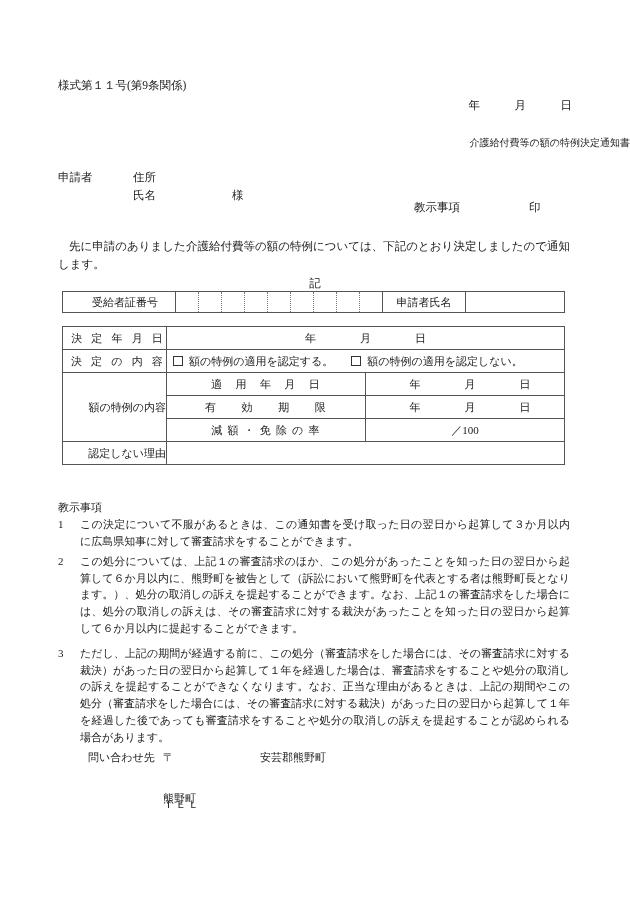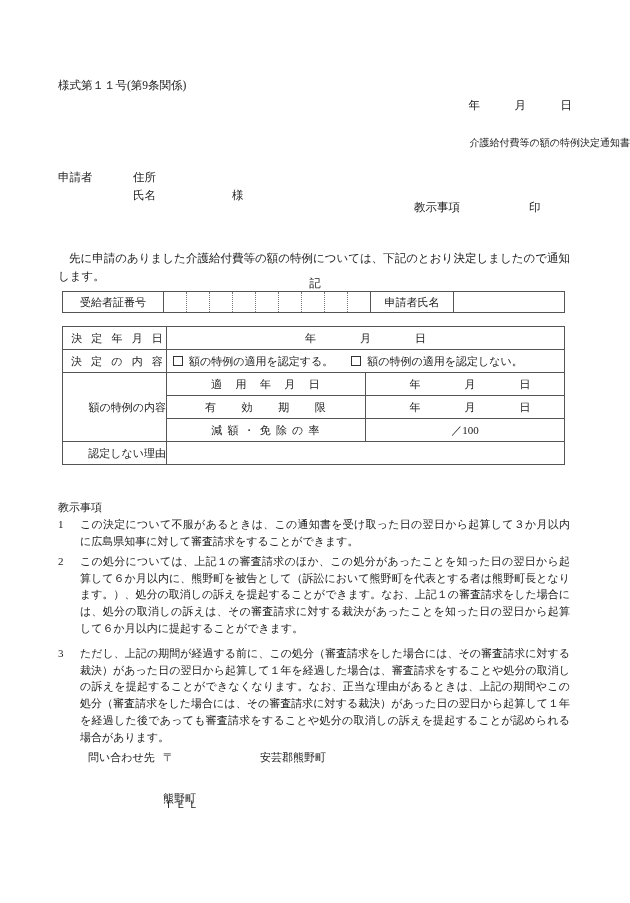--- a/index.html
+++ b/index.html
@@ -57,21 +57,20 @@
   
   #body-paragraph {
     left: 58px; top: 238px;
     width: 512px;
     font-size: 11.5px;
     line-height: 1.55;
     text-align: justify;
     text-indent: 11px;
     position: absolute;
     white-space: normal;
-    margin-top: 12px;
   }
   #ki-mark {
     left: 0; top: 276px;
     width: 630px;
     text-align: center;
     font-size: 11.5px;
   }
 
   
   table.grid {
@@ -88,21 +87,21 @@
     background: #fff;
   }
   .cell-label {
     text-align: center;
     font-size: 11px;
   }
   .cell-blank { }
 
   
   #table-receipt { left: 62px; top: 291px; width: 503px; }
-  #table-receipt td.rcpt-label { width: 100px; }
+  #table-receipt td.rcpt-label { width: 100px; padding-left: 12px; }
   #table-receipt td.rcpt-box {
     width: 22px;
     border-left: 1px dotted #777;
     border-right: 1px dotted #777;
     border-top: 1px solid #555;
     border-bottom: 1px solid #555;
   }
   #table-receipt td.rcpt-box-first { border-left: 1px solid #555; }
   #table-receipt td.rcpt-box-last  { border-right: 1px solid #555; }
   #table-receipt td.applicant-name-label-cell { width: 82px; }

